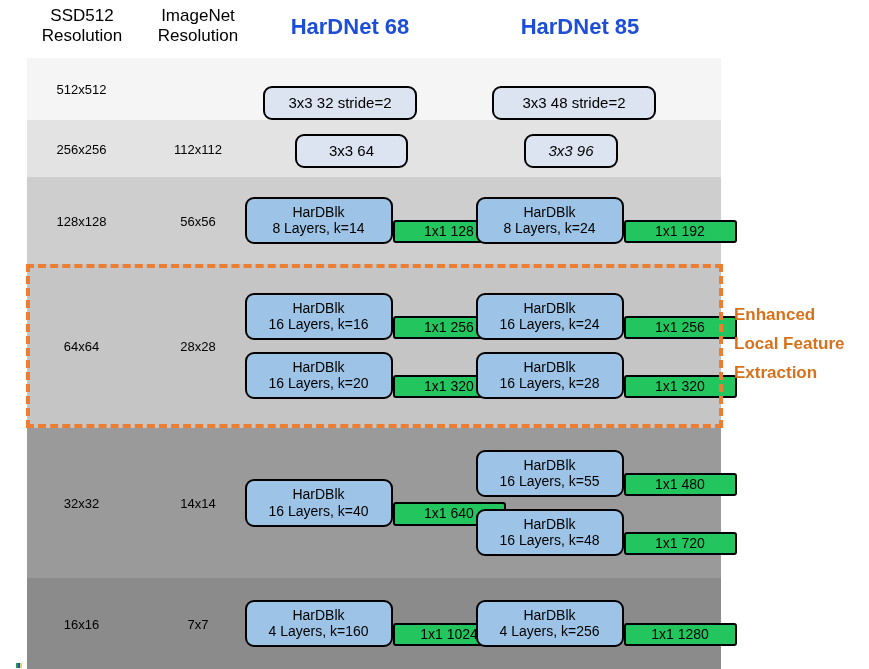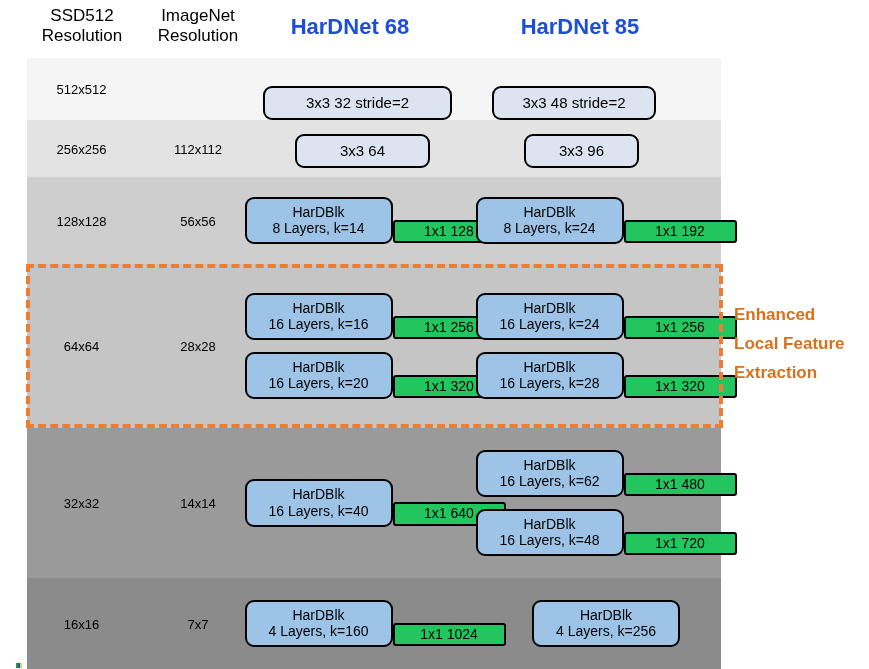--- a/index.html
+++ b/index.html
@@ -192,21 +192,21 @@
                 <div>HarDBlk</div>
                 <div>16 Layers, k=40</div>
               </div>
               <div class="box box-conv">1x1 640</div>
             </div>
           </div>
           <div class="colwrap col2">
             <div class="grp">
               <div class="box box-hard">
                 <div>HarDBlk</div>
-                <div>16 Layers, k=62</div>
+                <div>16 Layers, k=55</div>
               </div>
               <div class="box box-conv">1x1 480</div>
             </div>
             <div class="gap-stack"></div>
             <div class="grp">
               <div class="box box-hard">
                 <div>HarDBlk</div>
                 <div>16 Layers, k=48</div>
               </div>
               <div class="box box-conv">1x1 720</div>
@@ -226,31 +226,32 @@
               </div>
               <div class="box box-conv">1x1 1024</div>
             </div>
           </div>
           <div class="colwrap col2">
             <div class="grp">
               <div class="box box-hard">
                 <div>HarDBlk</div>
                 <div>4 Layers, k=256</div>
               </div>
+              <div class="box box-conv">1x1 1280</div>
             </div>
           </div>
         </div>
       </div>
     </div>
 
   <div id="stem-container">
-      <div class="box box-stem stemabs" style="left: 247px; top: 86px; width: 189px;">3x3  32  stride=2</div>
-      <div class="box box-stem stemabs" style="left: 279px; top: 134px; width: 135px;">3x3  64</div>
+      <div class="box box-stem stemabs" style="left: 247px; top: 86px; width: 154px;">3x3  32  stride=2</div>
+      <div class="box box-stem stemabs" style="left: 279px; top: 134px; width: 113px;">3x3  64</div>
       <div class="box box-stem stemabs" style="left: 476px; top: 86px; width: 164px;">3x3  48  stride=2</div>
-      <div class="box box-stem stemabs" style="left: 508px; top: 134px; width: 115px;">3x3  96</div>
+      <div class="box box-stem stemabs" style="left: 508px; top: 134px; width: 94px; font-style: italic;">3x3  96</div>
     </div>
 
   <div id="highlight-box"></div>
   <div id="highlight-label">
     <div>Enhanced</div>
     <div>Local Feature</div>
     <div>Extraction</div>
   </div>
 
   <div id="corner-artifact">

